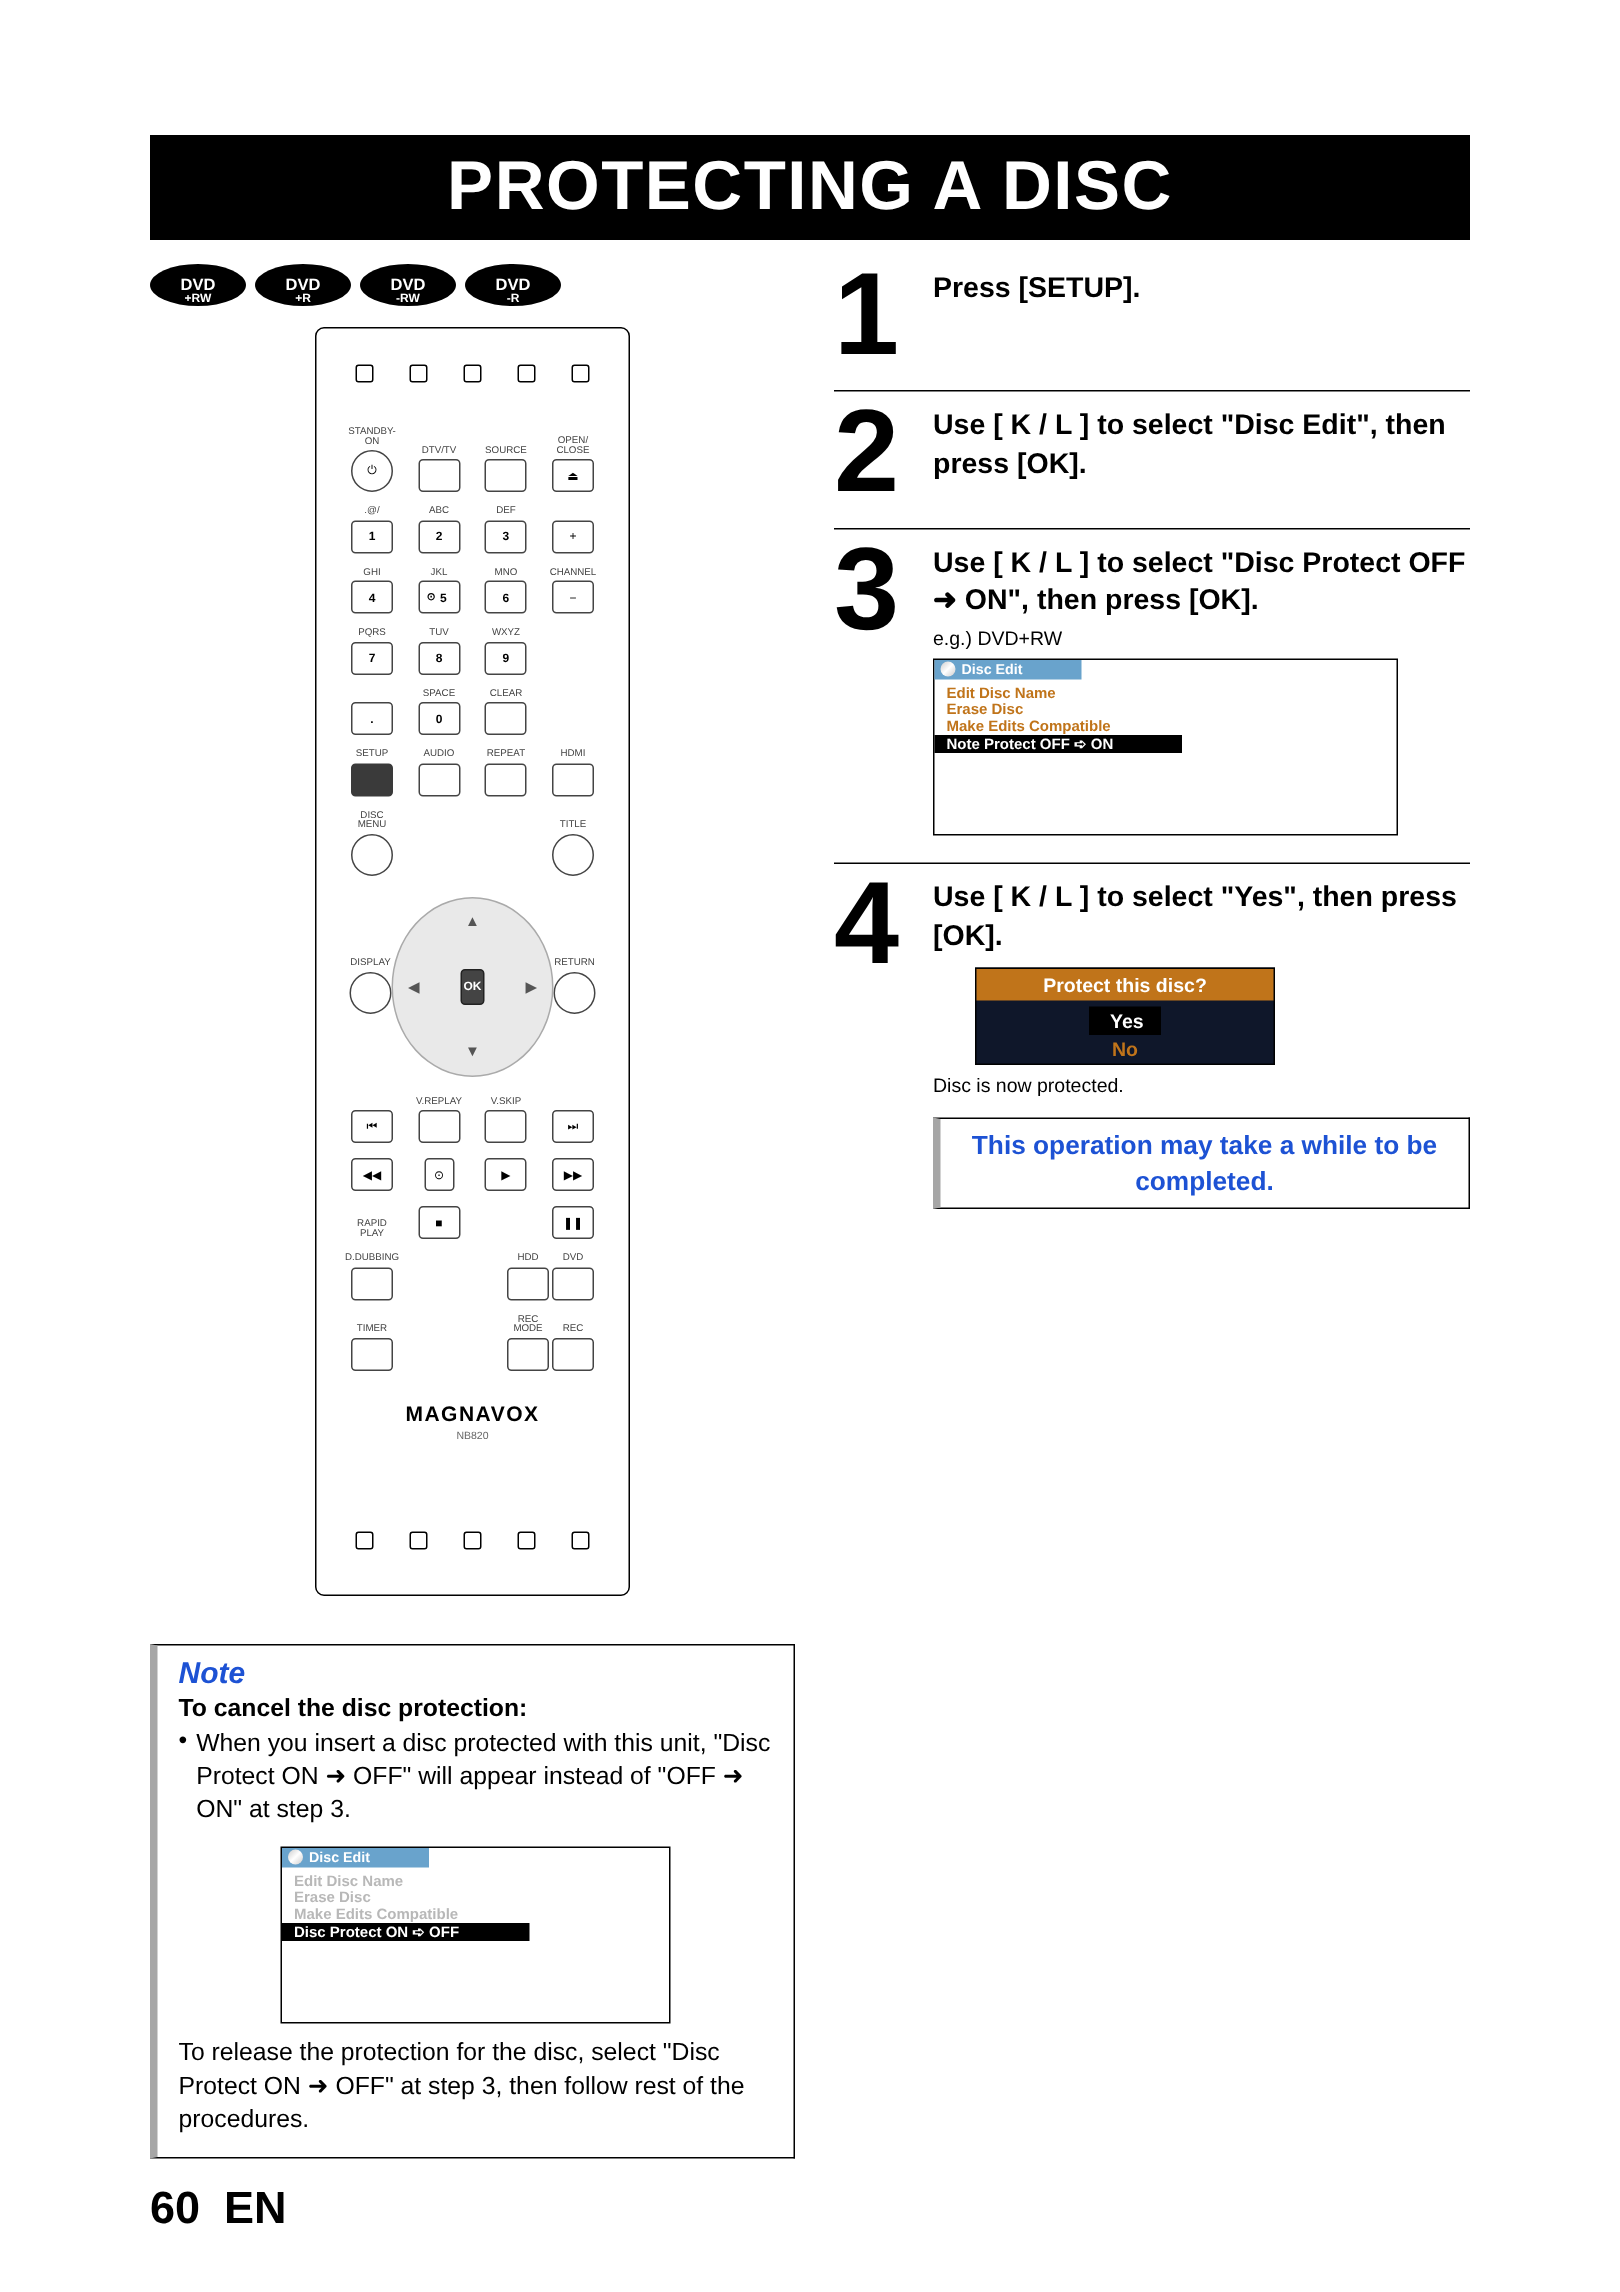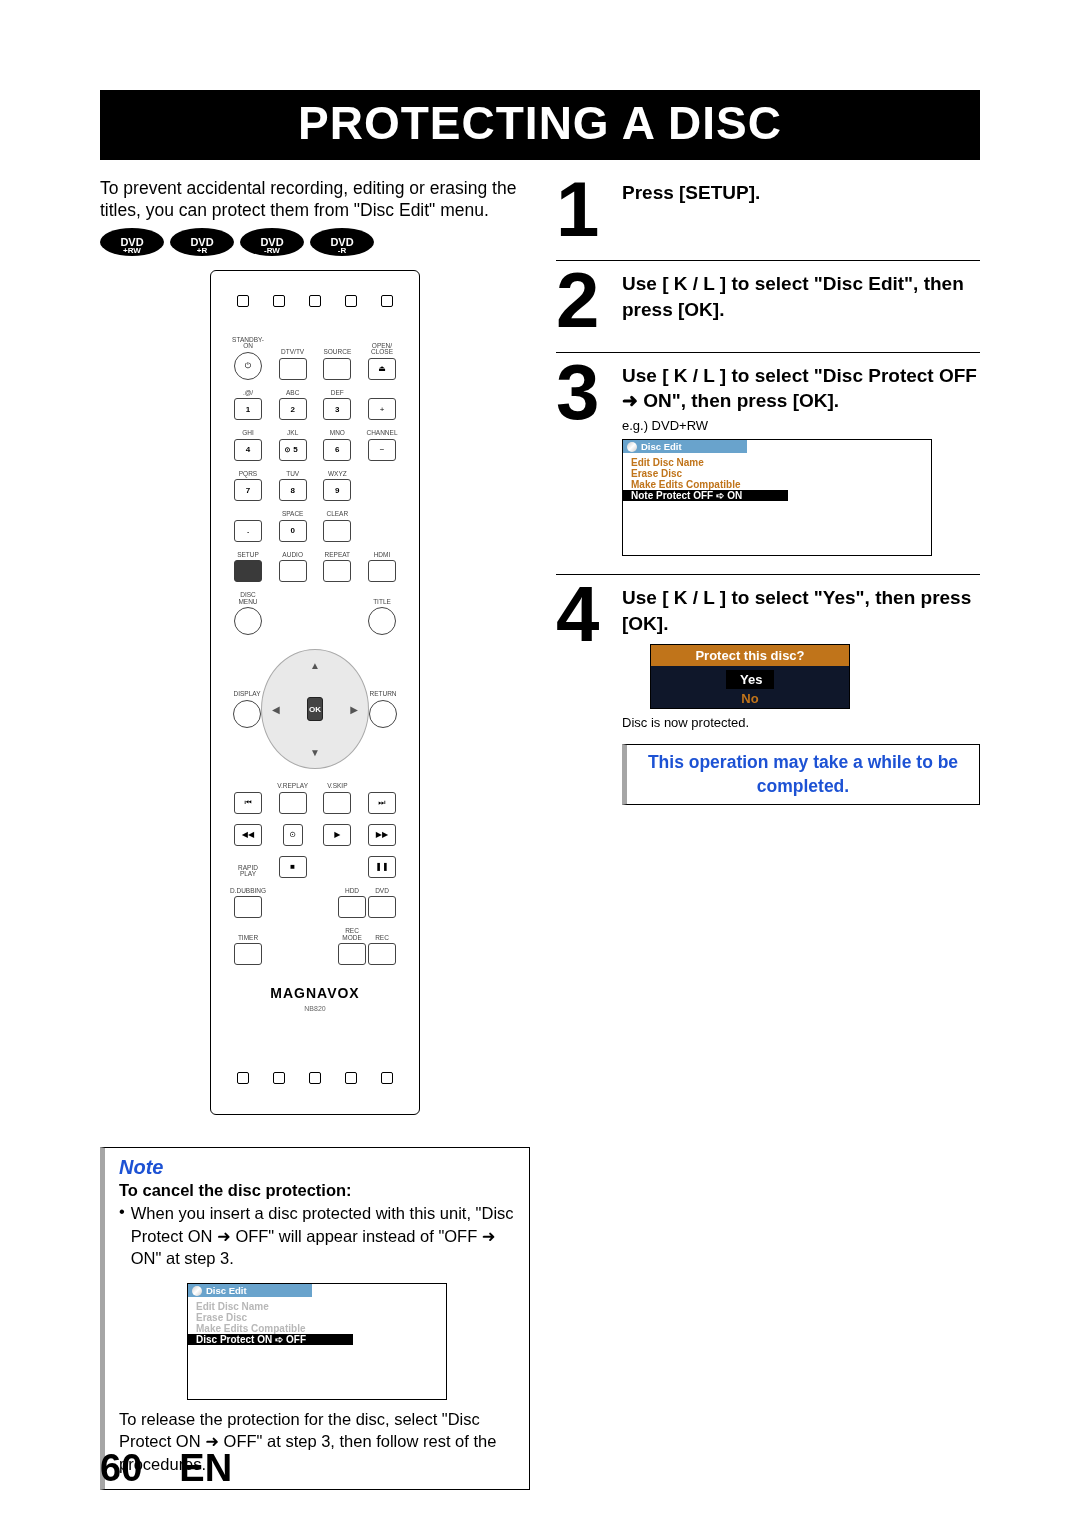--- a/index.html
+++ b/index.html
@@ -108,22 +108,22 @@
     flex-shrink:0;
   }
   .step-body { padding-top: 4px; }
   .step-body .head { font-weight: 700; font-size: 19px; line-height: 1.35; }
   .step-body .sub { font-size: 13px; margin-top: 4px; }
   .menu-box {
     width: 310px; border: 1px solid #000; margin-top: 6px;
     background: #fff; padding: 0; font-size: 11px;
   }
   .menu-title {
-    background: #69a3cc; color: #fff; width: 124px; font-size: 9.5px; font-weight:700;
-    padding: 1px 4px; display:flex; align-items:flex-end; gap:4px;
+    background: #69a3cc; color: #fff; width: 98px; font-size: 9.5px; font-weight:700;
+    padding: 1px 4px; display:flex; align-items:flex-start; gap:4px;
   }
   .menu-title .disc-ic { width:10px; height:10px; background: linear-gradient(135deg,#ccc,#fff,#ccc); border-radius:50%; display:inline-block; }
   .menu-list { padding: 4px 0 54px 0; }
   .menu-item { color: #c0741a; font-size: 10px; padding: 0 8px; font-weight:700; }
   .menu-item.active {
     background: #000; color: #fff; width: 165px; font-weight:700;
     font-size: 10px; padding: 0 8px;
   }
   .dialog-box {
     width: 200px; border: 1px solid #000; margin: 8px 0 6px 28px;
@@ -131,34 +131,33 @@
   }
   .dialog-header { background:#c0741a; color:#fff; padding:3px 0;}
   .dialog-opt { padding: 2px 14px; }
   .dialog-opt.sel { background:#000; color:#fff; width: 48px; margin:4px auto 0 auto;}
   .highlight-box {
     color:#1d52d4; font-weight:700; text-align:center; border:1px solid #000;
     border-left: 5px solid #a6a6a6; padding: 6px 12px; margin-top: 14px;
     font-size: 17.5px; line-height:1.35;
   }
   .footer {
-    position: absolute; left: 100px; bottom: 38px; font-size: 38px; font-weight: 900;
-    display:flex; gap:37px; align-items:baseline;
+    position: absolute; left: 100px; bottom: 38px; font-size: 30px; font-weight: 900;
+    display:flex; gap:16px; align-items:baseline;
   }
   .kl { font-family: Arial; }
 </style>
 </head>
 <body>
 
 <div class="title-bar">PROTECTING A DISC</div>
 
 <div class="two-col">
 
   <div class="left-col">
-    <p class="intro">To prevent accidental recording, editing or erasing the titles, you can protect them from "Disc Edit" menu.</p>
 
     <div class="badges">
       <div class="badge">
           <span style="font-size:11px">DVD</span>
           <span class="sub">+RW</span>
         </div>
       <div class="badge">
           <span style="font-size:11px">DVD</span>
           <span class="sub">+R</span>
         </div>

